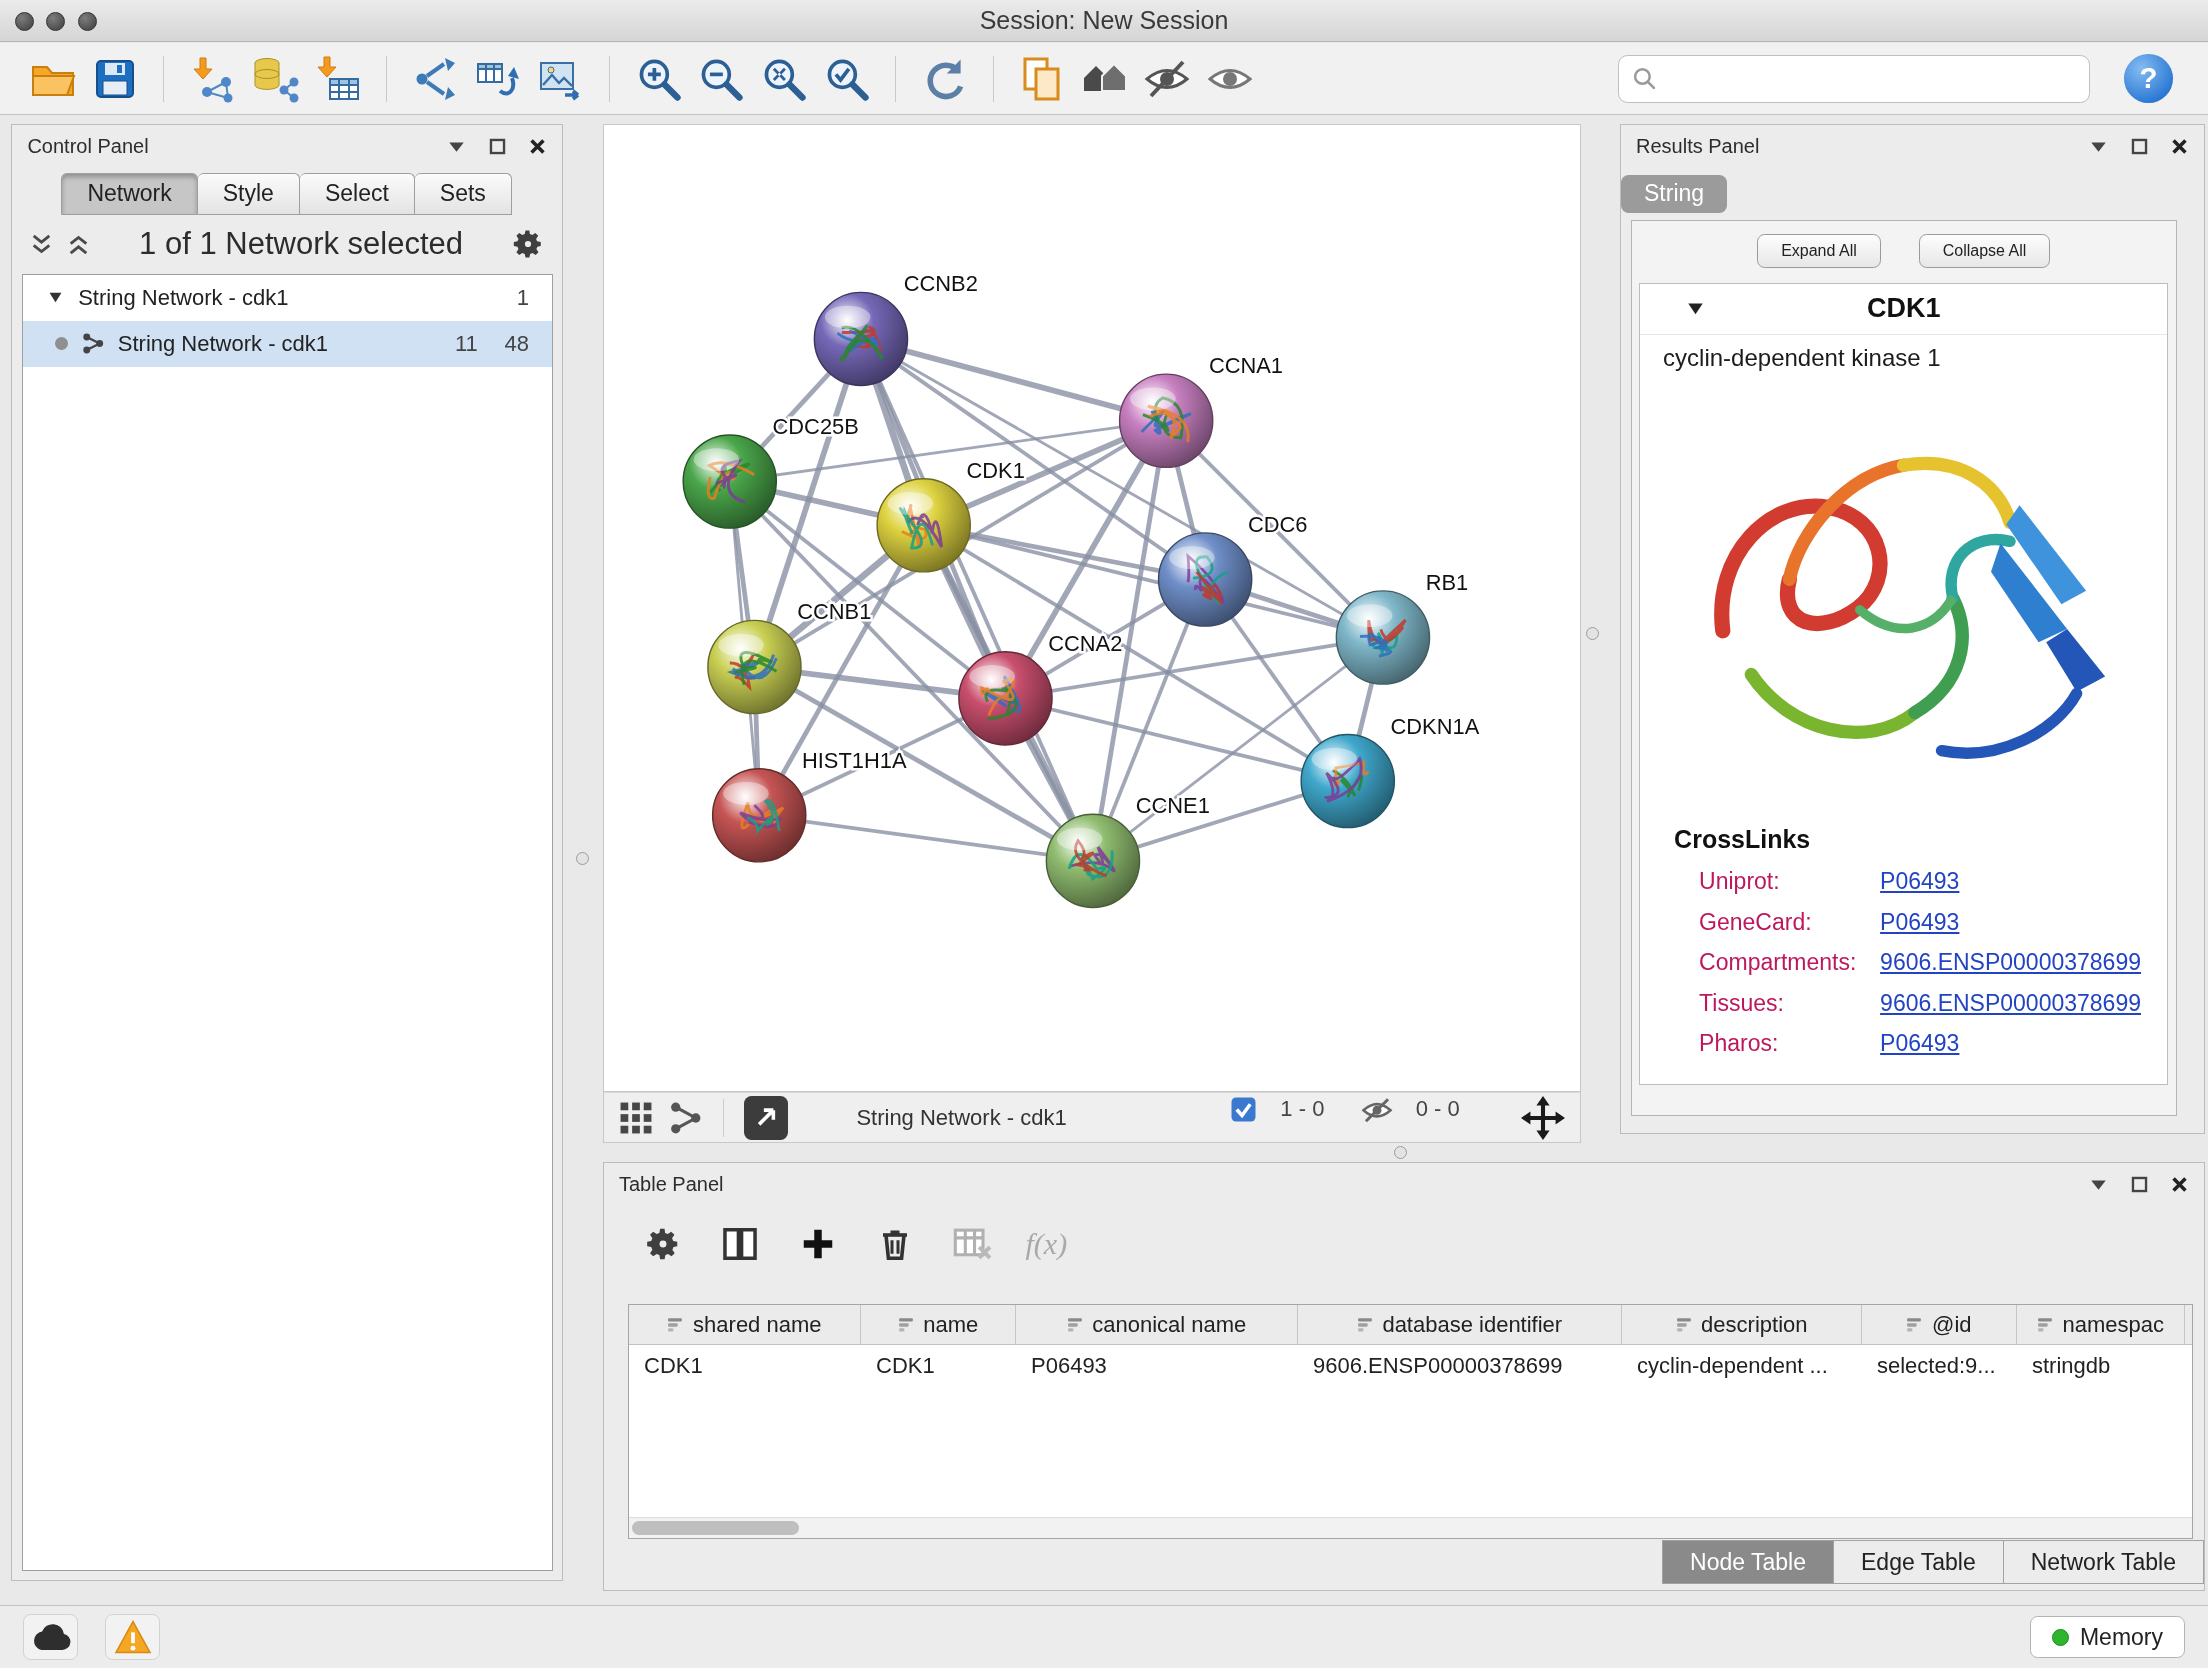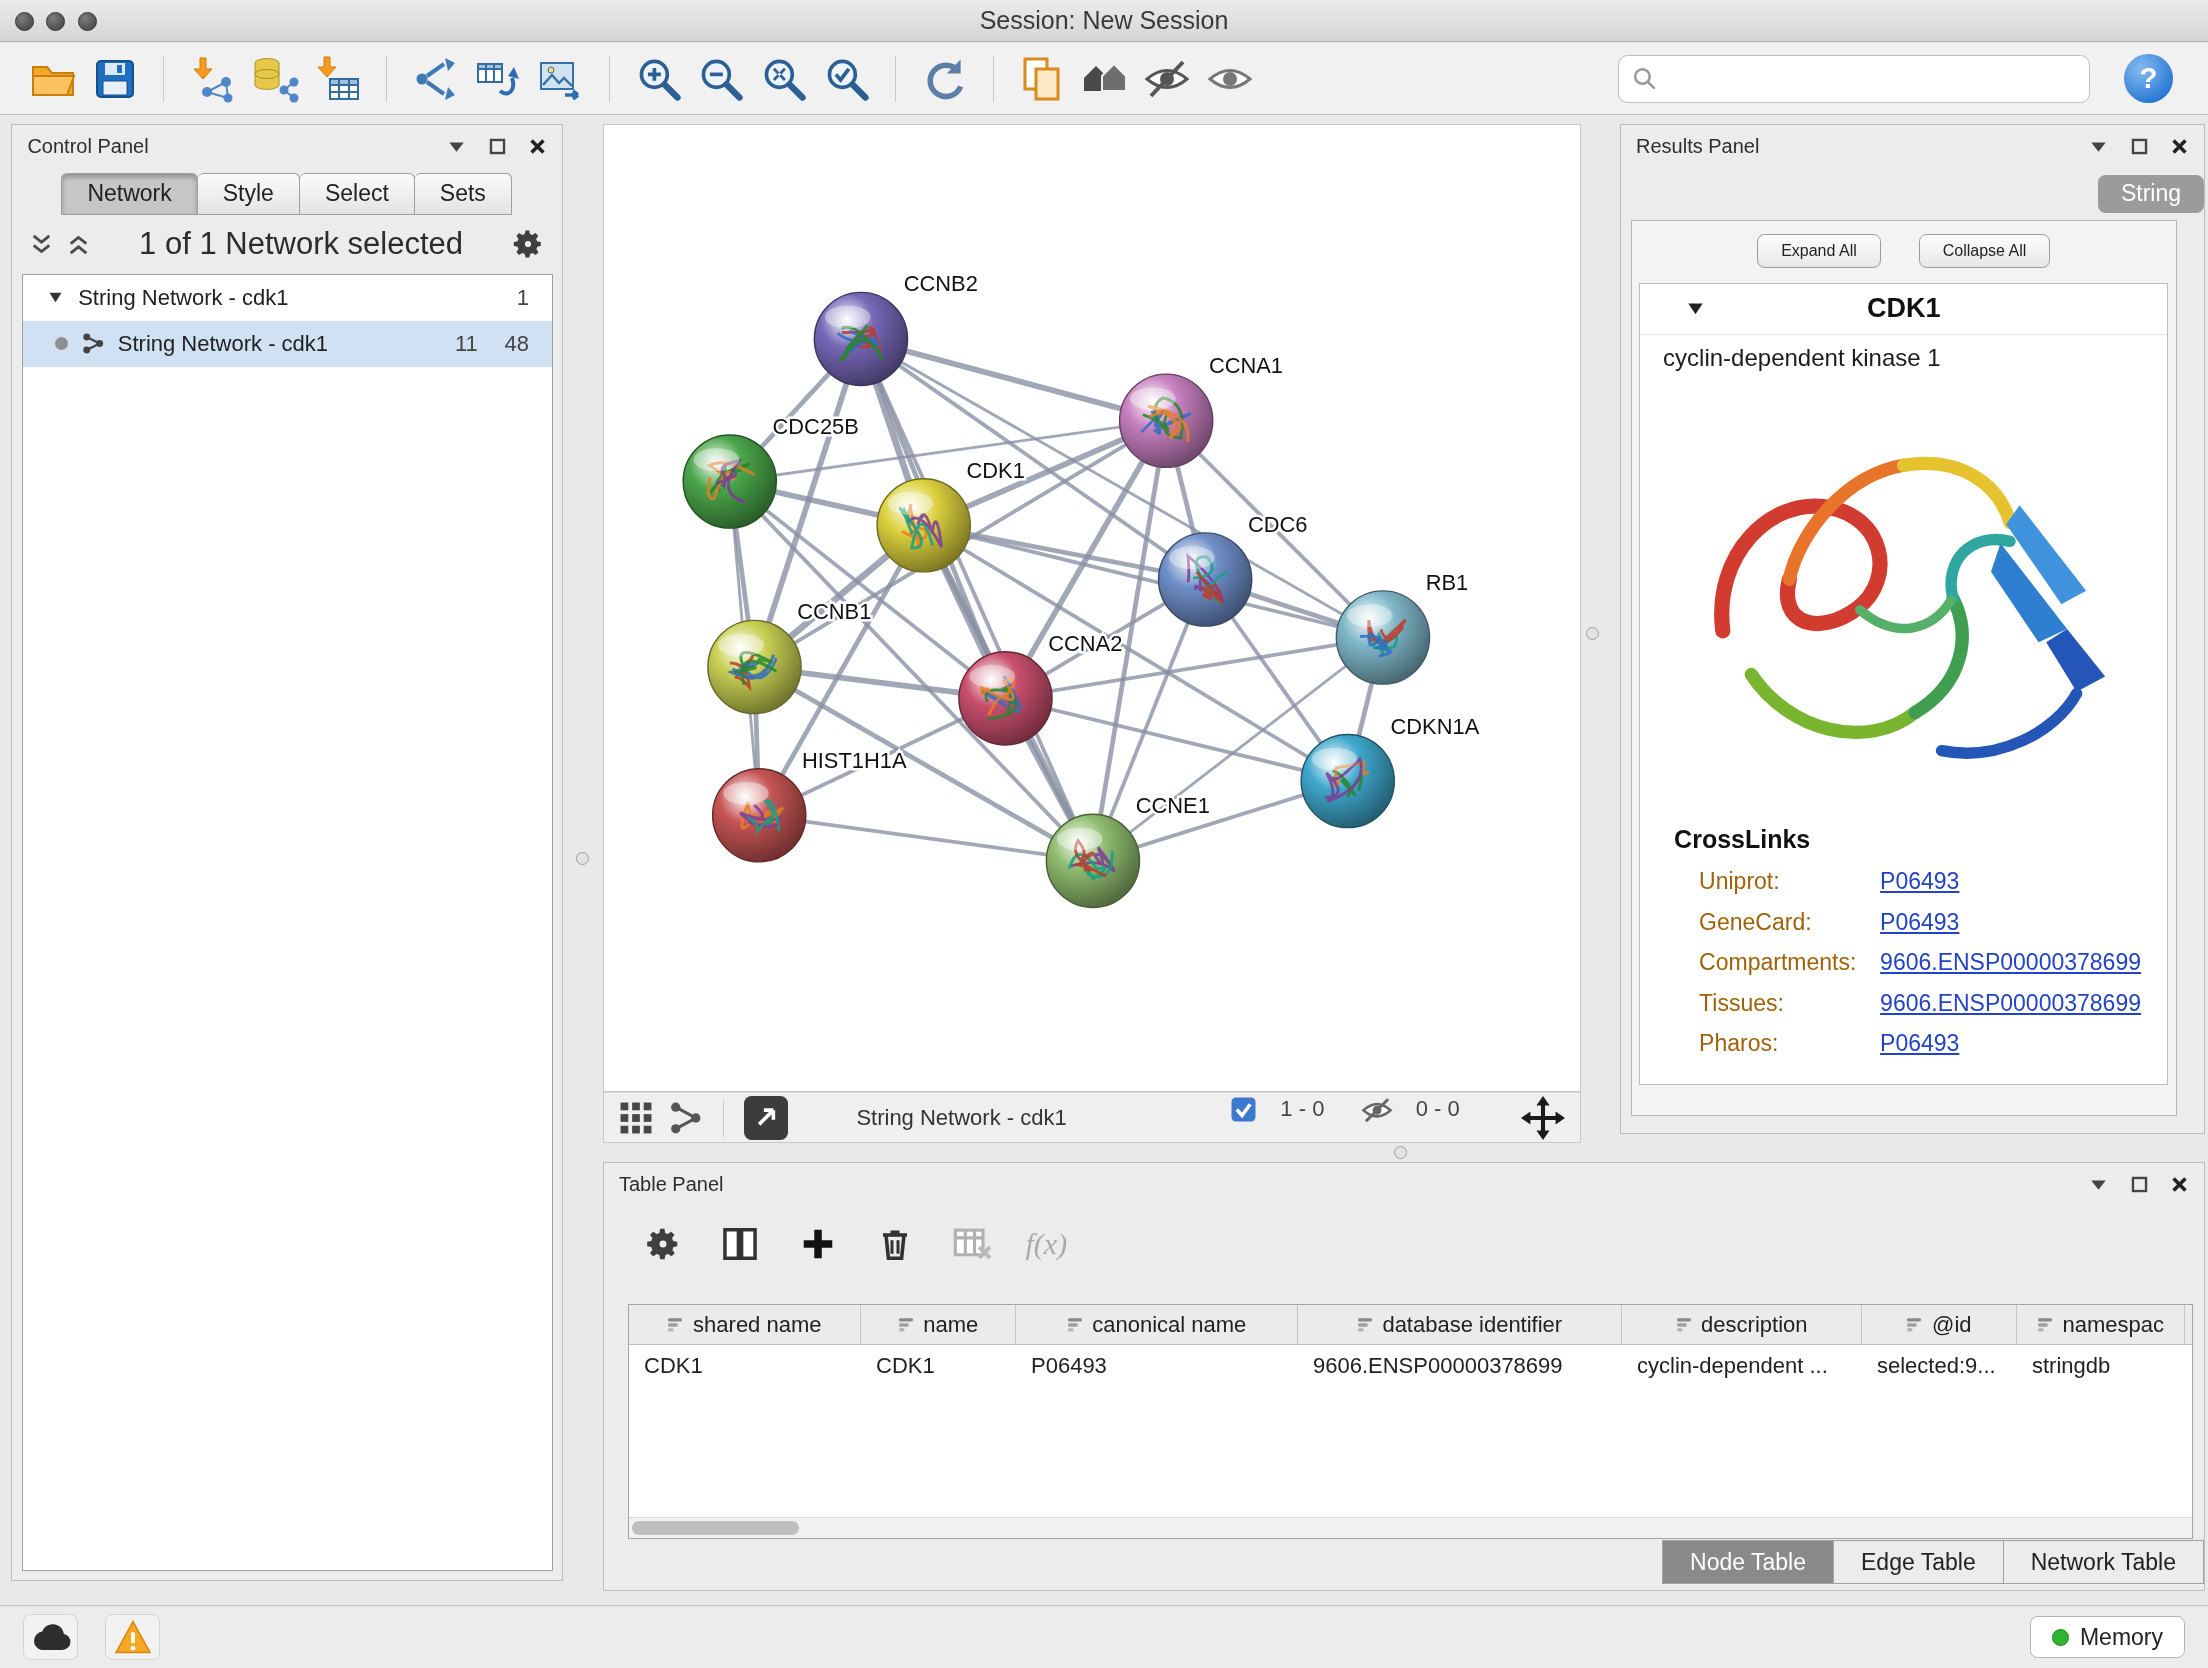--- a/index.html
+++ b/index.html
@@ -48,34 +48,34 @@
   .network-view{position:absolute;left:603px;top:124px;width:978px;height:968px;background:#fff;border:1px solid #c7c7c7}
   .network-bar{position:absolute;left:603px;top:1092px;width:978px;height:51px;background:#efefef;border:1px solid #c7c7c7;border-top:1px solid #d9d9d9;display:flex;align-items:center;padding:0 15px;gap:15px;font-size:22px;color:#333}
   .nv-export{width:44px;height:44px;background:#3c3c3c;border-radius:7.6px;display:flex;align-items:center;justify-content:center;cursor:pointer}
   .nv-sep{width:1px;height:38px;background:#cdcdcd;margin:0 5.7px}
   .nv-title{margin-left:53px;color:#333}
   .nv-right{margin-left:auto;display:flex;align-items:flex-start;gap:23px}
   .nv-count{color:#444;margin-right:13.3px}
 
   
   .results-panel{position:absolute;left:1620px;top:124px;width:585px;height:1010px;background:#ececec;border:1px solid #bcbcbc}
-  .rp-tabrow{display:flex;justify-content:flex-end;margin-top:7.6px}
+  .rp-tabrow{display:flex;justify-content:flex-start;margin-top:7.6px}
   .rp-pill{background:#9b9b9b;color:#fff;font-size:23px;padding:5.7px 23px;border-radius:7.6px;cursor:pointer}
   .rp-box{position:absolute;left:9.5px;top:95px;right:27px;bottom:17px;background:#f3f3f3;border:1px solid #b5b5b5;padding:13.3px 7.6px 11.4px}
   .rp-buttons{display:flex;justify-content:center;gap:38px}
   .rp-btn{font-size:16px;padding:6.7px 23px;border:1px solid #9a9a9a;border-radius:7.6px;background:linear-gradient(#fdfdfd,#e7e7e7);cursor:pointer}
   .rp-section{margin-top:15px;border:1px solid #bdbdbd;background:#fff;height:calc(100% - 67px);position:relative;overflow:hidden}
   .rp-sec-head{display:flex;align-items:center;height:51px;border-bottom:1px solid #e6e6e6}
   .rp-tri{margin-left:44px;cursor:pointer}
   .rp-name{flex:1;text-align:center;font-size:27px;font-weight:bold;margin-right:67px;color:#111}
   .rp-desc{font-size:24px;padding:9.5px 0 0 23px;color:#1c1c1c}
   .rp-img{margin:21px auto 0}
   .rp-cl-head{font-size:25px;font-weight:bold;padding:23px 0 7.6px 34px;color:#111}
   .cl-row{display:flex;align-items:center;font-size:23px;padding:6.7px 0 6.7px 59px}
-  .cl-label{width:181px;color:#a16207}
+  .cl-label{width:181px;color:#be185d}
   .cl-link{color:#2243c4;text-decoration:underline;cursor:pointer}
 
   
   .table-panel{position:absolute;left:603px;top:1162px;width:1602px;height:429px;background:#ececec;border:1px solid #bcbcbc}
   .tp-toolbar{display:flex;align-items:center;gap:28.5px;padding:13.3px 0 7.6px 34px;height:72px}
   .tpi{width:49px;height:49px;display:flex;align-items:center;justify-content:center;cursor:pointer}
   .tp-fx{font-family:"Liberation Serif",serif;font-style:italic;font-size:30px;color:#a9a9a9}
   .tp-box{position:absolute;left:24px;top:141px;width:1565px;height:235px;background:#fff;border:1px solid #a5a5a5;overflow:hidden}
   .tp-header{display:flex;height:40px;background:#ebebeb;border-bottom:1px solid #c2c2c2}
   .tp-th{display:flex;align-items:center;justify-content:center;gap:8.6px;font-size:22px;color:#222;border-right:1px solid #c6c6c6;overflow:hidden;white-space:nowrap;cursor:pointer;flex:none}

